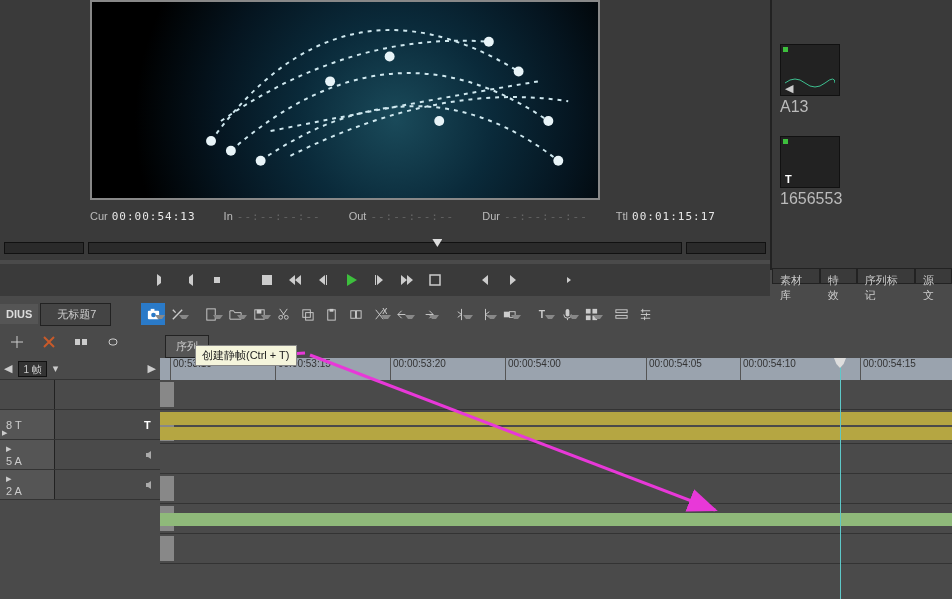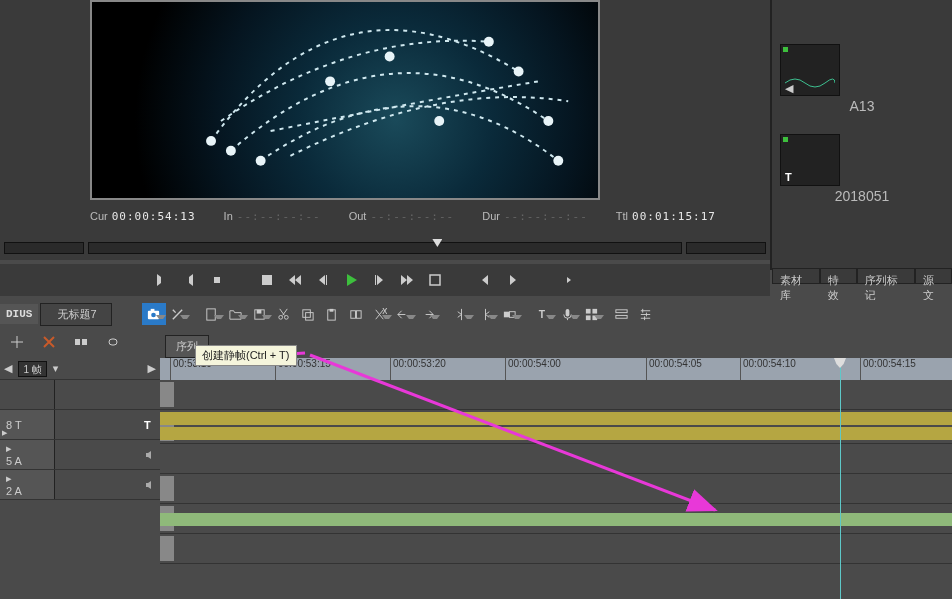--- a/index.html
+++ b/index.html
@@ -25,28 +25,28 @@
 
 .transport { position:absolute; left:0; top:264px; width:770px; height:32px; background:#3a3a3a; display:flex; align-items:center; gap:6px; padding-left:150px; }
 .tbtn { width:22px; height:20px; display:flex; align-items:center; justify-content:center; color:#ddd; font-size:13px; cursor:pointer; }
 .tbtn.play { color:#3dbf3d; }
 .tbtn svg { width:16px; height:16px; fill:#ccc; }
 
 
 .rightcol { position:absolute; right:0; top:0; width:182px; height:270px; background:#3a3a3a; border-left:2px solid #222; padding:4px 8px; display:flex; flex-direction:column; }
 .thumb { width:60px; height:52px; background:#222; border:1px solid #111; margin-bottom:2px; position:relative;}
 .thumb .ind { position:absolute; left:2px; top:2px; width:5px; height:5px; background:#3dbf3d; }
-.thumb-lbl { font-size:14px; color:#bbb; margin-bottom:10px;text-align:center;}
+.thumb-lbl { font-size:16px; color:#bbb; margin-bottom:10px;}
 .rightcol .thumb .glyph{position:absolute;left:4px;bottom:2px;}
 .right-tabs { position:absolute; left:772px; top:268px; width:180px; height:16px; display:flex; gap:0; }
 .right-tabs .tab { padding:4px 7px; background:#3a3a3a; border:1px solid #222; font-size:11px; color:#ccc; cursor:pointer;}
 
 
 .dius-row { position:absolute; left:0; top:300px; width:952px; height:28px; background:#4a4a4a; display:flex; align-items:center; }
-.dius-row .logo { background:#555; padding:4px 6px; font-weight:bold; color:#ddd;font-family:Liberation Mono, monospace;}
+.dius-row .logo { background:#555; padding:4px 6px; font-weight:bold; color:#ddd;}
 .dius-row .doc { padding:3px 14px 3px 16px; background:#444; border:1px solid #222; margin-left:2px; }
 .dius-row .tools { display:flex; gap:0; margin-left:30px; align-items:center;}
 .tool { width:24px; height:22px; display:flex; align-items:center; justify-content:center; cursor:pointer; position:relative; }
 .tool.drop::after { content:""; width:4px; height:4px; border-left:3px solid transparent; border-right:3px solid transparent; border-top:4px solid #888; position:absolute; bottom:2px; right:0; }
 .tool svg { width:15px; height:15px; fill:#ccc; }
 .tool.capture { background:#2a7ac8; }
 .tool.capture svg { fill:#fff; }
 
 
 .row2 { position:absolute; left:0; top:328px; width:160px; height:28px; background:#4a4a4a; display:flex; align-items:center; gap:10px; padding-left:6px;}
@@ -215,21 +215,21 @@
         <path d="M0 10 Q10 2 20 10 T40 10 T50 10" stroke="#3dbf8f" fill="none"></path>
       </svg>
     <span class="glyph" style="bottom:0">◀</span>
   </div>
   <div class="thumb-lbl">A13</div>
   <div style="height:10px"></div>
   <div class="thumb">
     <div class="ind"></div>
     <span class="glyph" style="color:#fff;font-weight:bold">T</span>
   </div>
-  <div class="thumb-lbl">2018051</div>
+  <div class="thumb-lbl">1656553</div>
 </div>
 <div class="right-tabs">
   <div class="tab">素材库</div>
   <div class="tab">特效</div>
   <div class="tab">序列标记</div>
   <div class="tab">源文</div>
 </div>
 
 <div class="dius-row">
   <div class="logo">DIUS</div>

